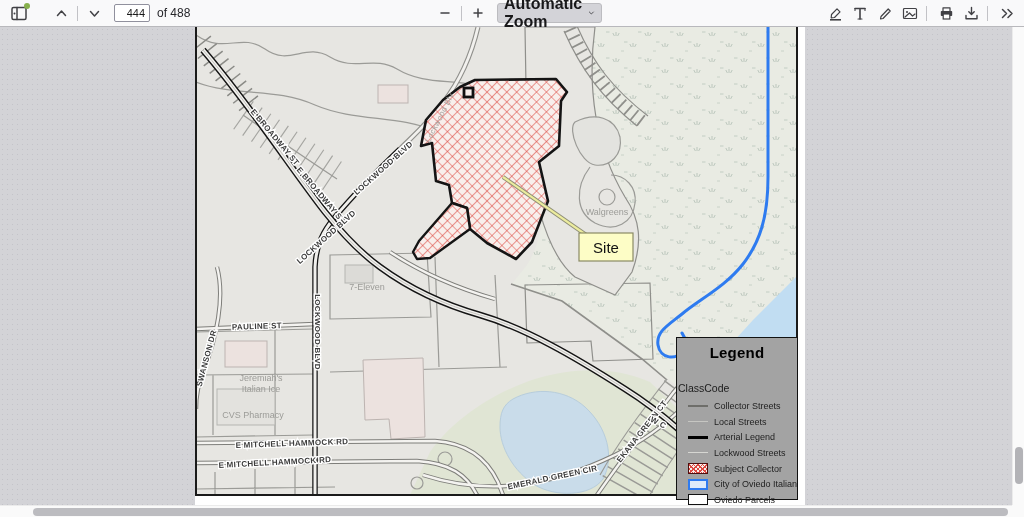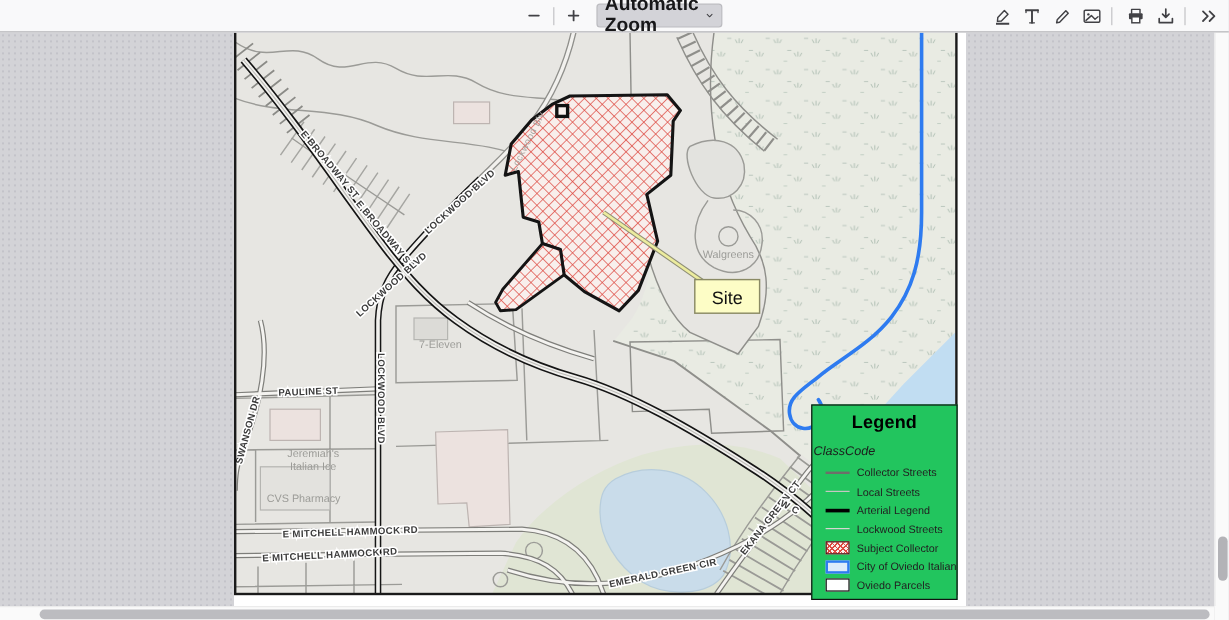--- a/index.html
+++ b/index.html
@@ -33,24 +33,24 @@
   .viewer { position:absolute; top:27px; left:0; right:12px; bottom:12px;
     background:#d3d3d7;
     background-image: radial-gradient(circle, #c3c3c9 0.9px, rgba(0,0,0,0) 1px);
     background-size:5px 5px; overflow:hidden; }
 
   .pdf-page { position:absolute; left:195px; top:0; width:610px; height:478px;
     background:#ffffff; }
 
   
   .legend { position:absolute; left:481px; top:310px; width:122px; height:163px;
-    background:#22c55e; border:1.5px solid #111; z-index:5; }
+    background:#a3a3a3; border:1.5px solid #111; z-index:5; }
   .legend-title { text-align:center; font-size:15px; font-weight:bold; color:#000;
     margin-top:6px; letter-spacing:.2px; }
-  .legend-sub { font-size:10.5px; color:#1c1c1c; margin:9px 0 4px 1px;font-style:italic; }
+  .legend-sub { font-size:10.5px; color:#1c1c1c; margin:21px 0 4px 1px; }
   .legend-row { display:flex; align-items:center; height:15.7px; padding-left:11px; }
   .sw { width:20px; margin-right:6px; flex:0 0 20px; }
   .sw-line { height:0; border-top-style:solid; }
   .sw-collector { border-top-width:2px; border-top-color:#6e6e6a; }
   .sw-local { border-top-width:1px; border-top-color:#c6c6c2; }
   .sw-arterial { border-top-width:3px; border-top-color:#000; }
   .sw-private { border-top-width:1px; border-top-color:#d6d6d2; }
   .sw-box { height:11px; }
   .sw-subject { border:1.5px solid #4c1010; background-color:#f8efec;
     background-image:
@@ -76,20 +76,44 @@
   .street { font-size:8px; font-weight:bold; fill:#3c3c3c; letter-spacing:.3px;
     paint-order:stroke; stroke:#ffffff; stroke-width:2.6px; text-anchor:middle; }
   .poi { font-size:9px; fill:#9c9c98; text-anchor:middle; }
   .inline-road { font-size:8px; fill:#a3a39f; text-anchor:middle; letter-spacing:.4px; }
   .site-text { font-size:15px; fill:#111; text-anchor:middle; }
 </style>
 </head>
 <body>
 
 <div class="toolbar">
+  <div class="tb-group tb-left">
+    <div class="tb-btn">
+      <svg width="17" height="15" viewBox="0 0 17 15">
+        <rect x="1" y="1.5" width="14" height="12" rx="1.5" class="icon-stroke"></rect>
+        <line x1="6" y1="1.5" x2="6" y2="13.5" class="icon-stroke"></line>
+        <circle cx="3.5" cy="7.5" r="1" fill="#414145" stroke="none"></circle>
+      </svg>
+      <span class="green-dot"></span>
+    </div>
+    <div style="width:20px"></div>
+    <div class="tb-btn">
+      <svg width="13" height="13" viewBox="0 0 13 13">
+        <path d="M2.5 8.5 L6.5 4 L10.5 8.5" class="icon-stroke"></path>
+      </svg>
+    </div>
+    <div class="tb-divider"></div>
+    <div class="tb-btn">
+      <svg width="13" height="13" viewBox="0 0 13 13">
+        <path d="M2.5 4.5 L6.5 9 L10.5 4.5" class="icon-stroke"></path>
+      </svg>
+    </div>
+    <input class="page-input" value="444" style="">
+    <span class="of-label">of 488</span>
+  </div>
 
   <div class="tb-group tb-center">
     <div class="tb-btn">
       <svg width="12" height="12" viewBox="0 0 12 12">
         <line x1="2" y1="6" x2="10" y2="6" class="icon-stroke"></line>
       </svg>
     </div>
     <div class="tb-divider"></div>
     <div class="tb-btn">
       <svg width="12" height="12" viewBox="0 0 12 12">

